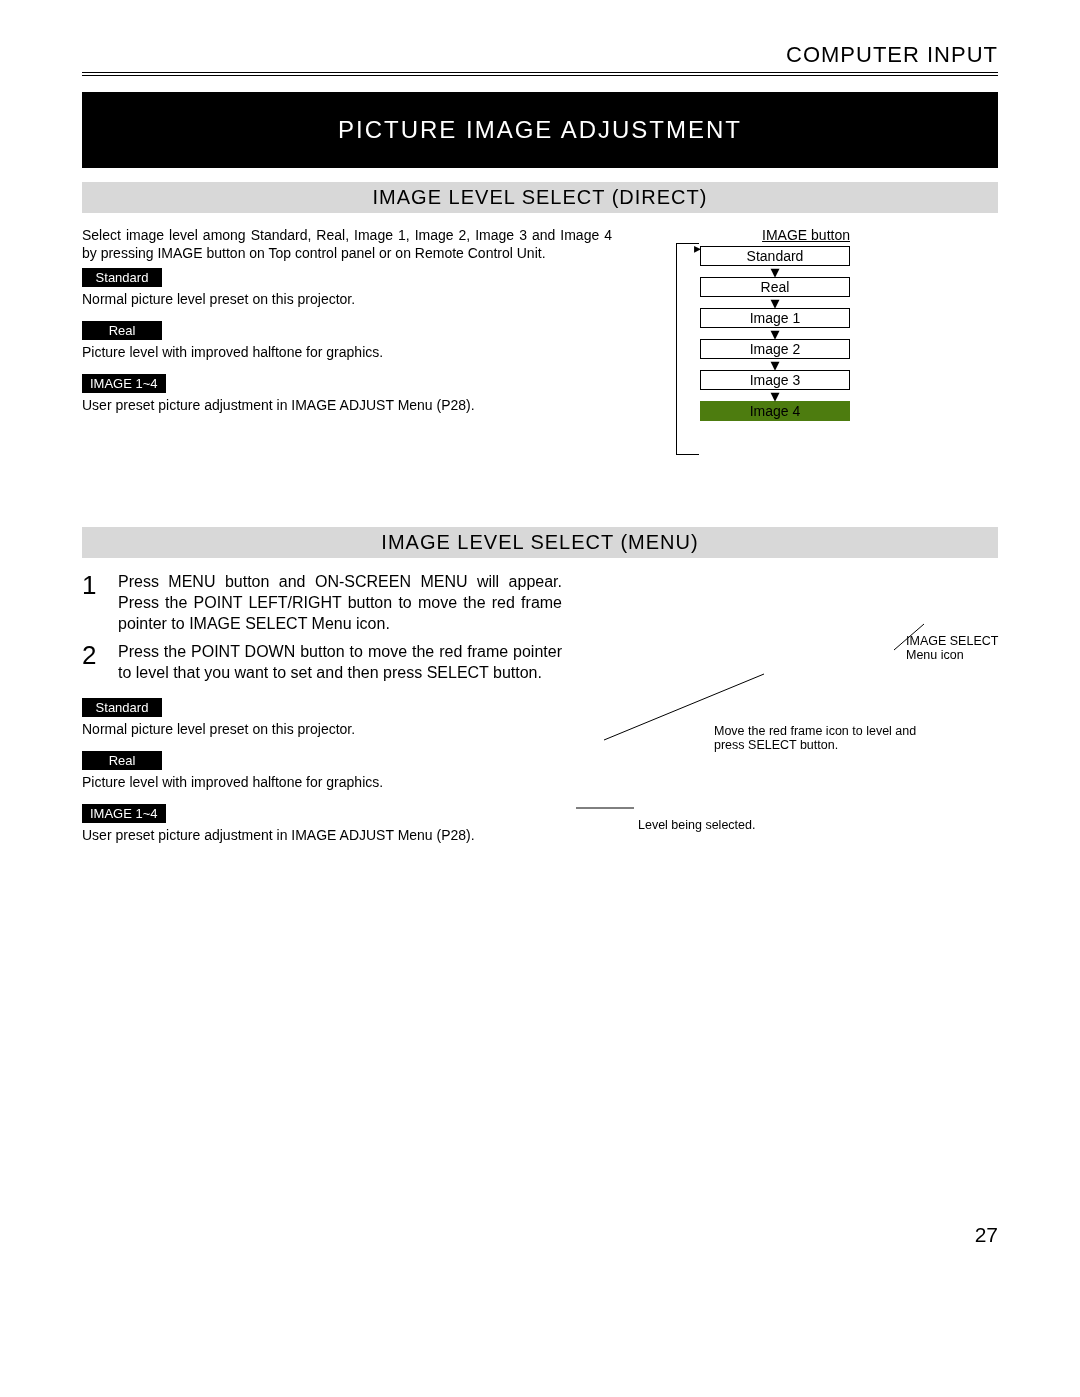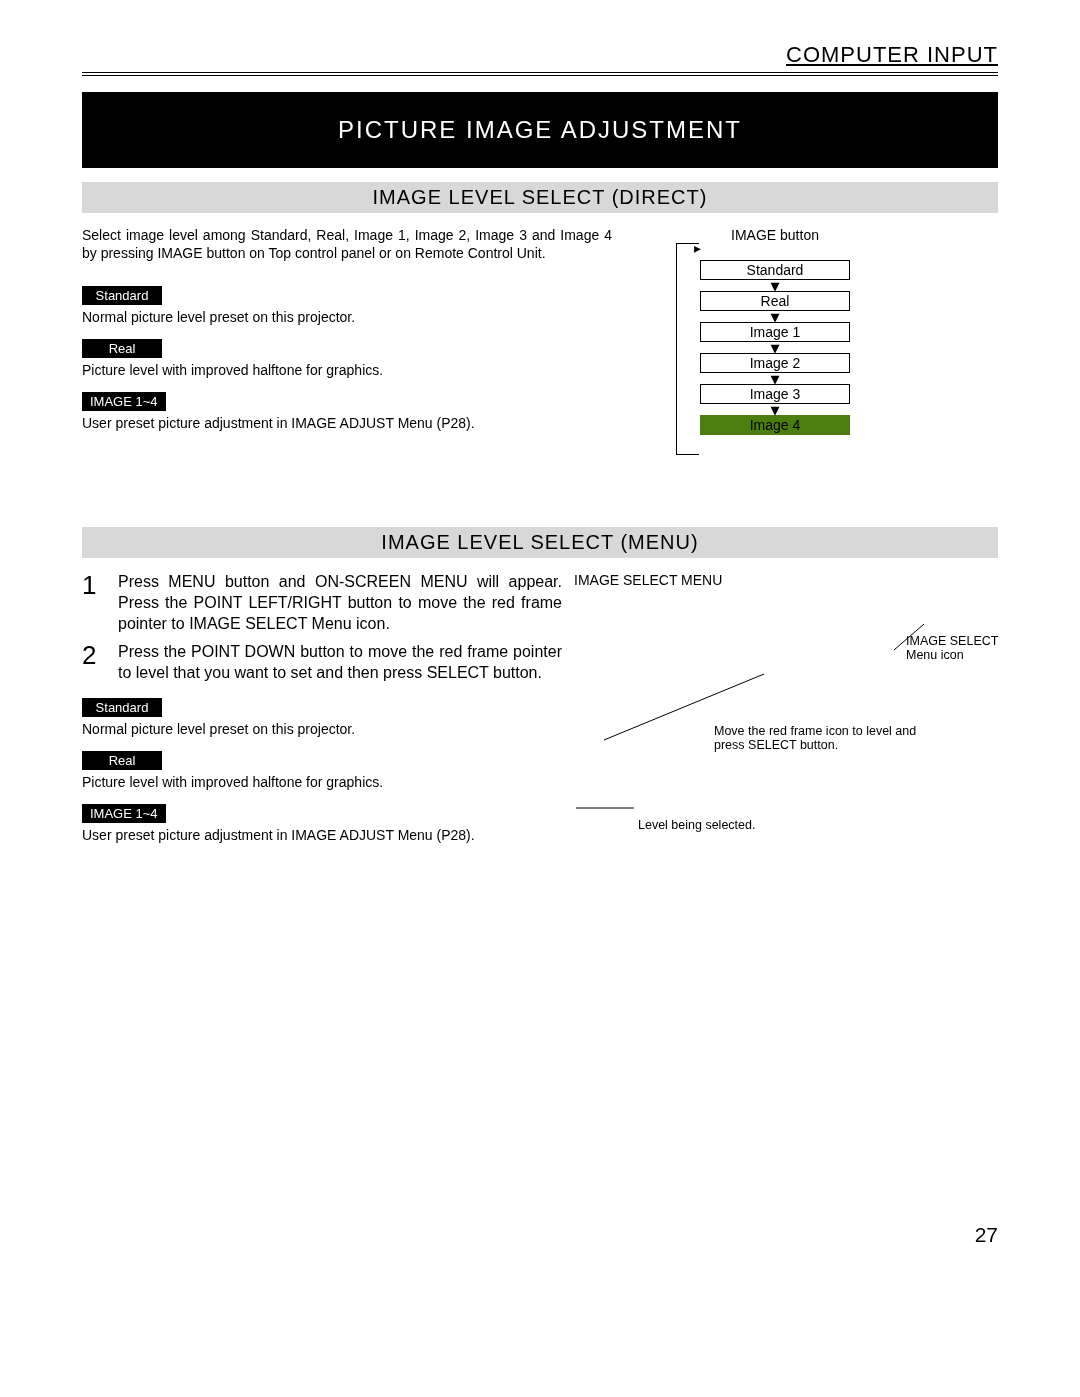--- a/index.html
+++ b/index.html
@@ -15,21 +15,20 @@
     left:82px;top:42px;
     width:916px;
   }
   .chapter{
     font-size:22px;
     letter-spacing:1px;
     text-align:right;
     padding-bottom:4px;
     border-bottom:4px double #000;
     margin-bottom:16px;
-    text-decoration:underline;
   }
   .title-bar{
     background:#000;color:#fff;
     text-align:center;
     font-size:24px;
     letter-spacing:2px;
     padding:24px 0;
     margin-bottom:14px;
   }
   .section-bar{
@@ -43,21 +42,20 @@
   .two-col{
     display:flex;
     align-items:flex-start;
   }
   .left-col{flex:0 0 530px; padding-right:12px;}
   .right-col{flex:1 1 auto; position:relative; min-height:250px;}
   .intro{
     font-size:14px;
     line-height:1.25;
     text-align:justify;
-    margin-bottom:18px;
   }
   .tag{
     display:inline-block;
     background:#000;color:#fff;
     font-size:13px;
     padding:2px 8px;
     margin:6px 0 2px 0;
     min-width:64px;
     text-align:center;
   }
@@ -69,22 +67,23 @@
   .step-num{font-size:26px;width:36px;flex:0 0 36px;line-height:1;}
   .step-text{font-size:16px;line-height:1.3;text-align:justify;}
   
   .flow{
     margin:0 auto 0 76px;
     width:150px;
     position:relative;
     font-size:14px;
   }
   .flow-title{
-    text-align:center;
-    margin-bottom:17px;
+    text-align:right;
+    text-decoration:underline;
+    margin-bottom:3px;
     white-space:nowrap;
   }
   .flow-box{
     border:1px solid #000;
     text-align:center;
     padding:1px 0;
     background:#fff;
     margin:0;
   }
   .flow-last{
@@ -183,21 +182,20 @@
       <div class="desc">Normal picture level preset on this projector.</div>
 
       <span class="tag">Real</span>
       <div class="desc">Picture level with improved halftone for graphics.</div>
 
       <span class="tag">IMAGE 1~4</span>
       <div class="desc">User preset picture adjustment in IMAGE ADJUST Menu (P28).</div>
     </div>
 
     <div class="right-col">
-      <div class="menu-title">IMAGE SELECT MENU</div>
 
       <svg width="40" height="30" style="position:absolute;left:320px;top:50px">
         <line x1="0" y1="28" x2="30" y2="2" stroke="#000" stroke-width="1"></line>
       </svg>
       <div class="annot" style="left:332px;top:62px;width:120px">
         <span>IMAGE SELECT</span><br>
         <span>Menu icon</span>
       </div>
 
       <svg width="180" height="70" style="position:absolute;left:20px;top:100px">

